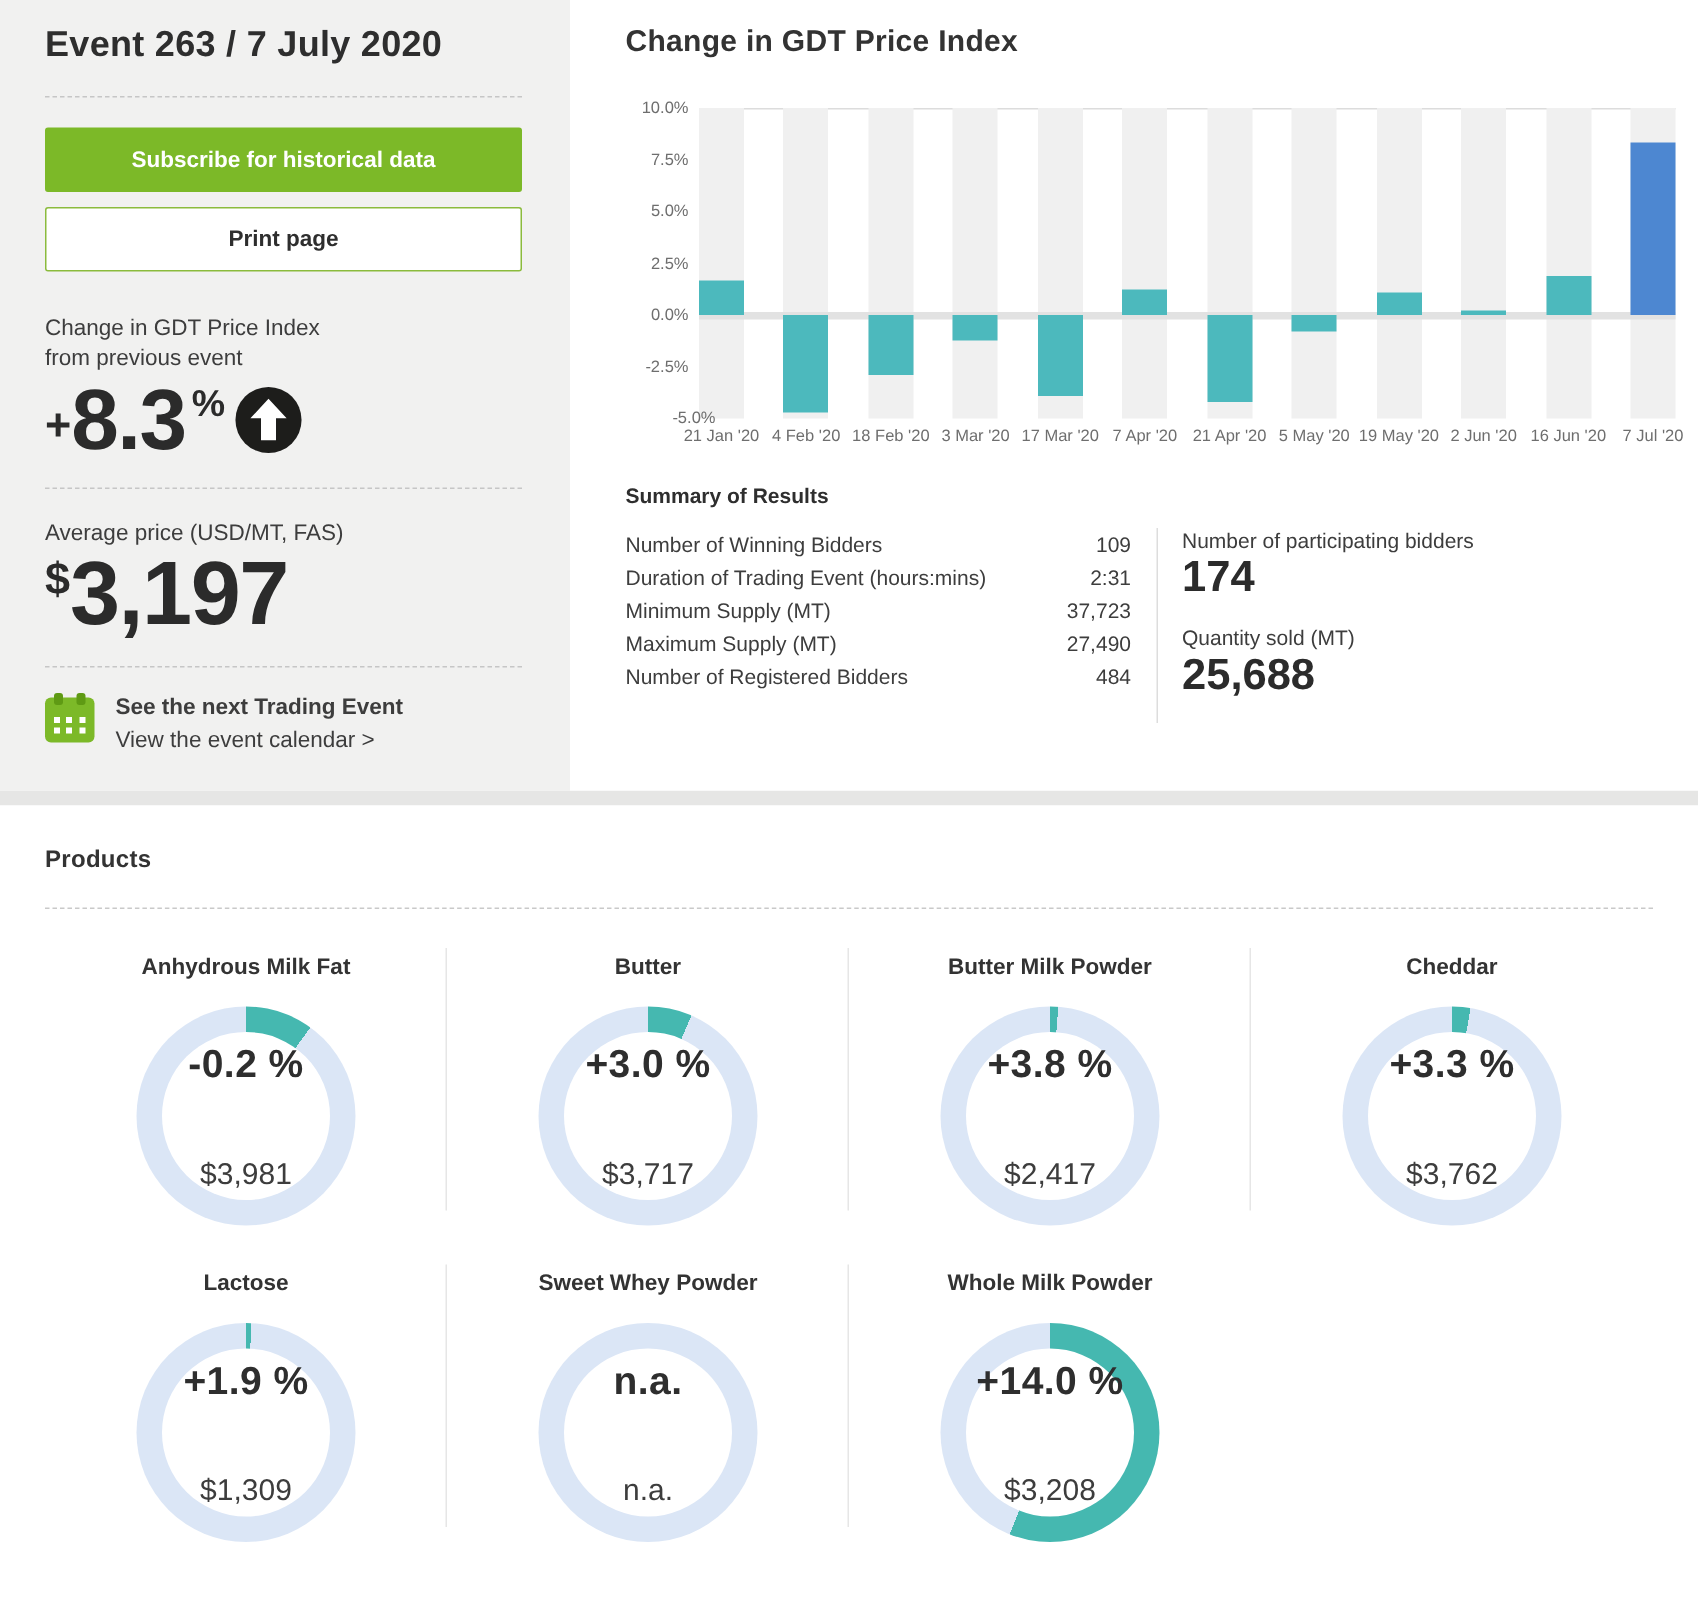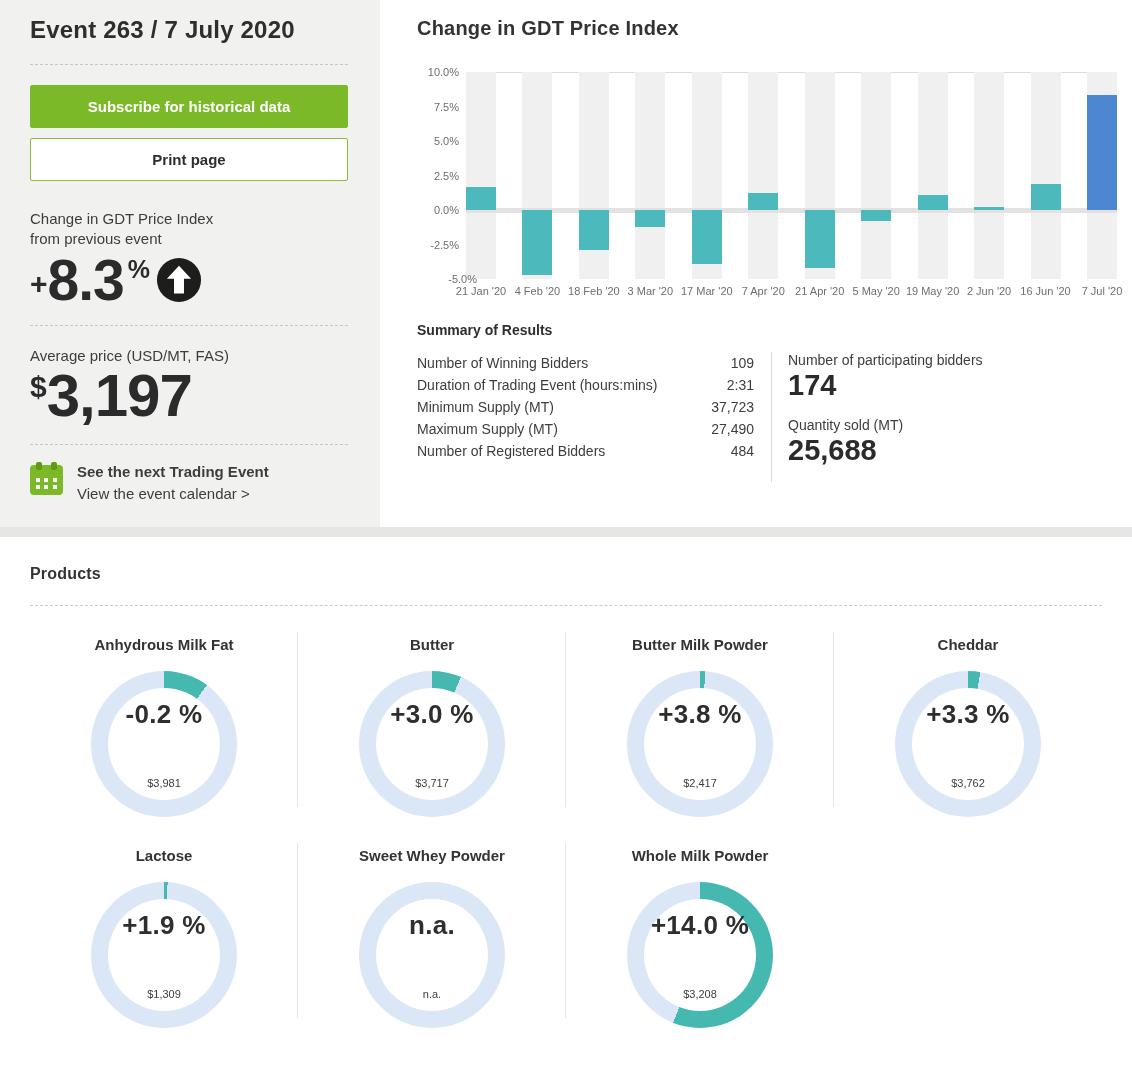--- a/index.html
+++ b/index.html
@@ -61,21 +61,21 @@
   .products { background:#fff; padding:28px 30px 0 30px; height:543px; }
   .products h2 { font-size:16px; font-weight:bold; color:#333; letter-spacing:0.2px; }
   .prod-divider { border:none; border-top:1px dashed #c9c9c9; margin:22px 0 0 0; }
   .grid { display:grid; grid-template-columns:repeat(4,1fr); }
   .tile { padding-top:30px; display:flex; flex-direction:column; align-items:center; position:relative; }
   .tile.sep::after { content:""; position:absolute; right:0; top:26px; bottom:10px; width:1px; background:#e6e6e6; }
   .tile h4 { font-size:15px; font-weight:bold; color:#333; margin-bottom:18px; }
   .donut { position:relative; width:146px; height:146px; border-radius:50%; }
   .donut .hole { position:absolute; left:17px; top:17px; width:112px; height:112px; background:#fff; border-radius:50%; display:flex; flex-direction:column; align-items:center; justify-content:center;gap:44px; }
   .donut .chg { font-size:26px; font-weight:bold; color:#2e2e2e; letter-spacing:0.3px; }
-  .donut .prc { font-size:11px; color:#3d3d3d; margin-top:3px; }
+  .donut .prc { font-size:20px; color:#3d3d3d; margin-top:3px; }
 </style>
 </head>
 <body>
 
 <div class="page">
 
   <div class="top">
 
     <div class="sidebar">
       <h1>Event 263 / 7 July 2020</h1>

